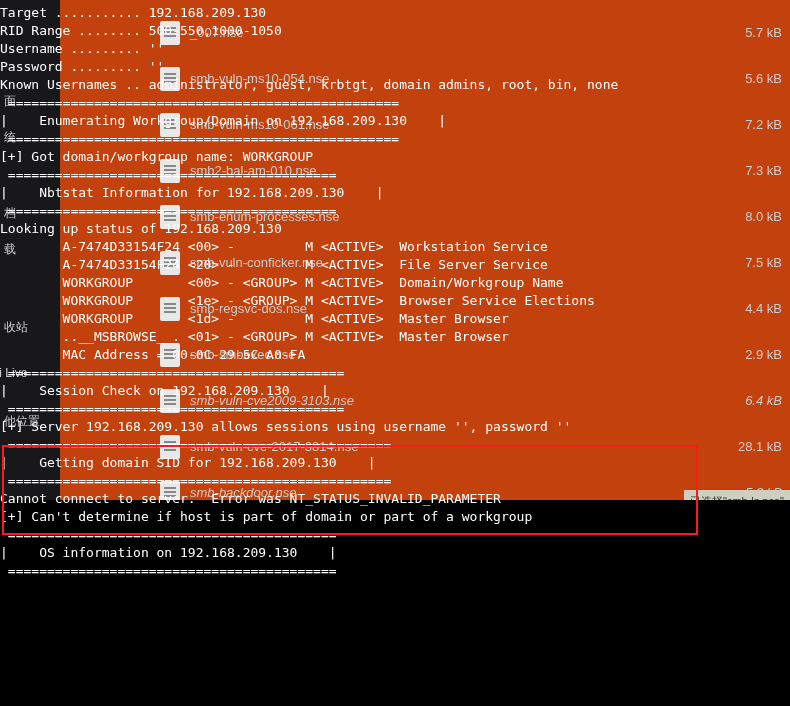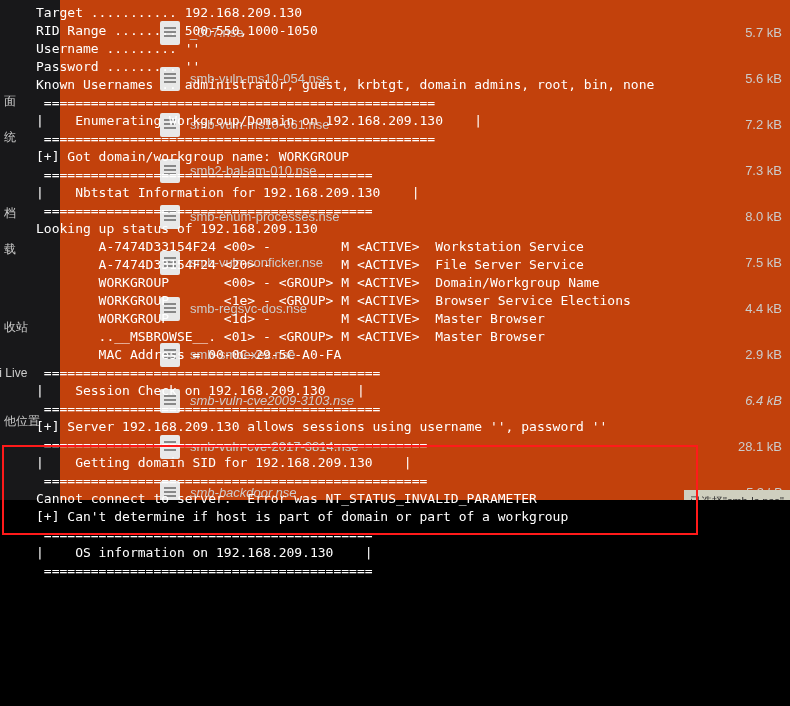--- a/index.html
+++ b/index.html
@@ -104,21 +104,21 @@
     border: 2px solid #ff1a1a;
     background: transparent;
     pointer-events: none;
   }
   .bottom-fill {
     position: absolute;
     left: 0; top: 500px;
     width: 790px; height: 206px;
     background: #000;
   }
-  .termline { white-space: pre; margin-left: 36px; }
+  .termline { white-space: pre; }
 </style>
 </head>
 <body>
 
 <div class="background-layer">
 
   <div class="sidebar">
     <div class="sidebar-item" style="top:92px">面</div>
     <div class="sidebar-item" style="top:128px">统</div>
     <div class="sidebar-item" style="top:204px">档</div>

